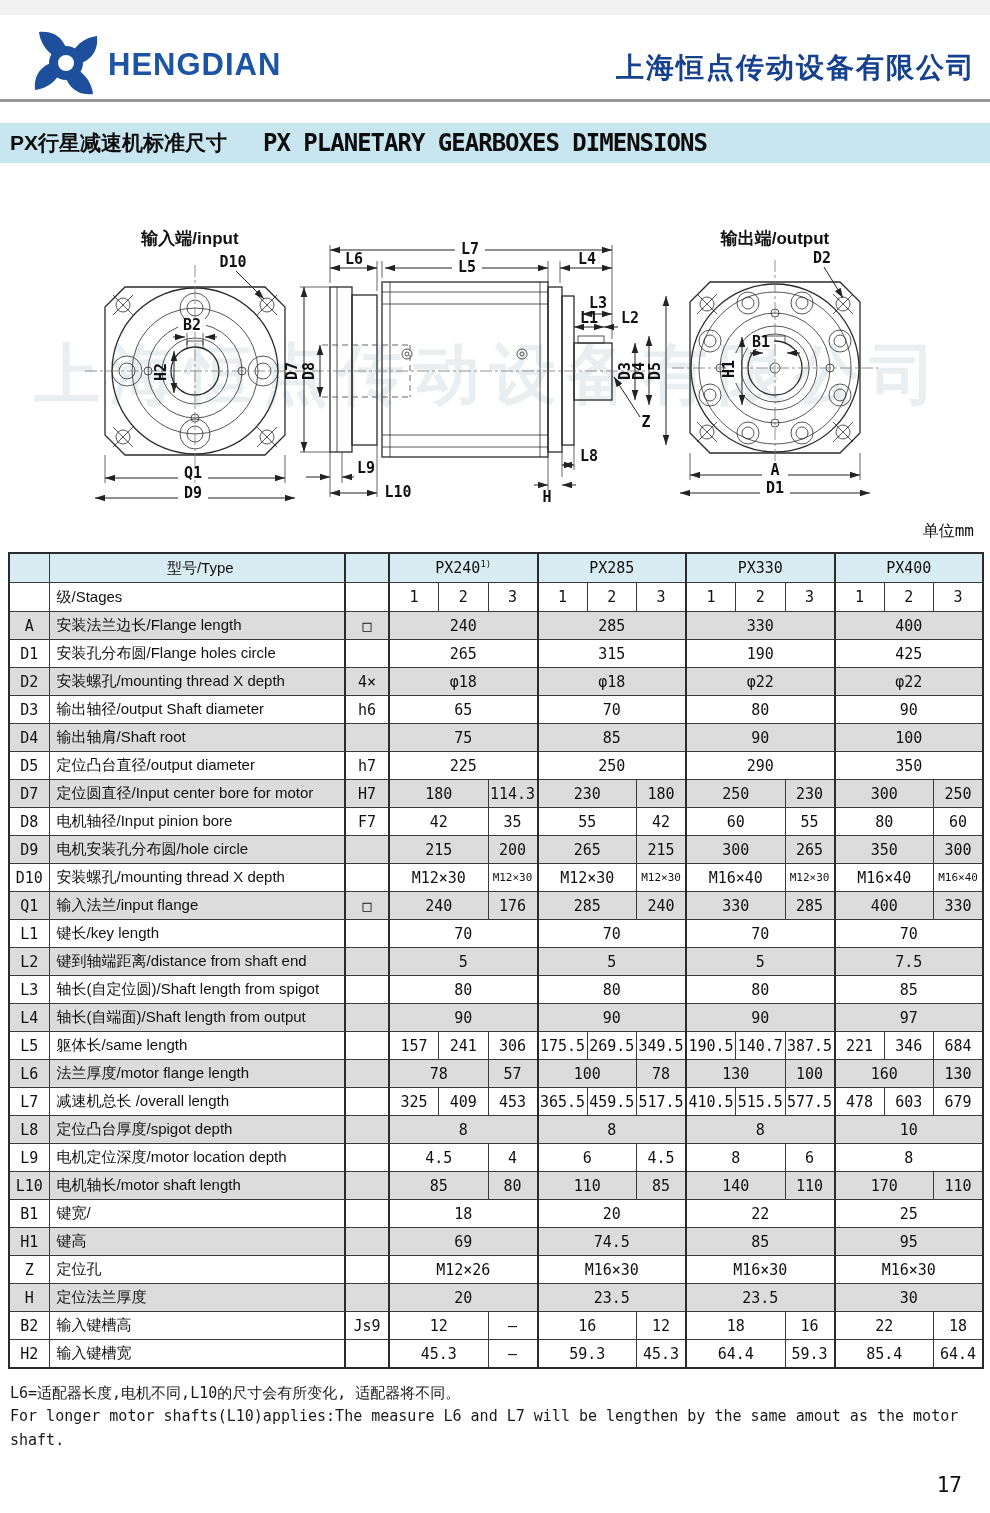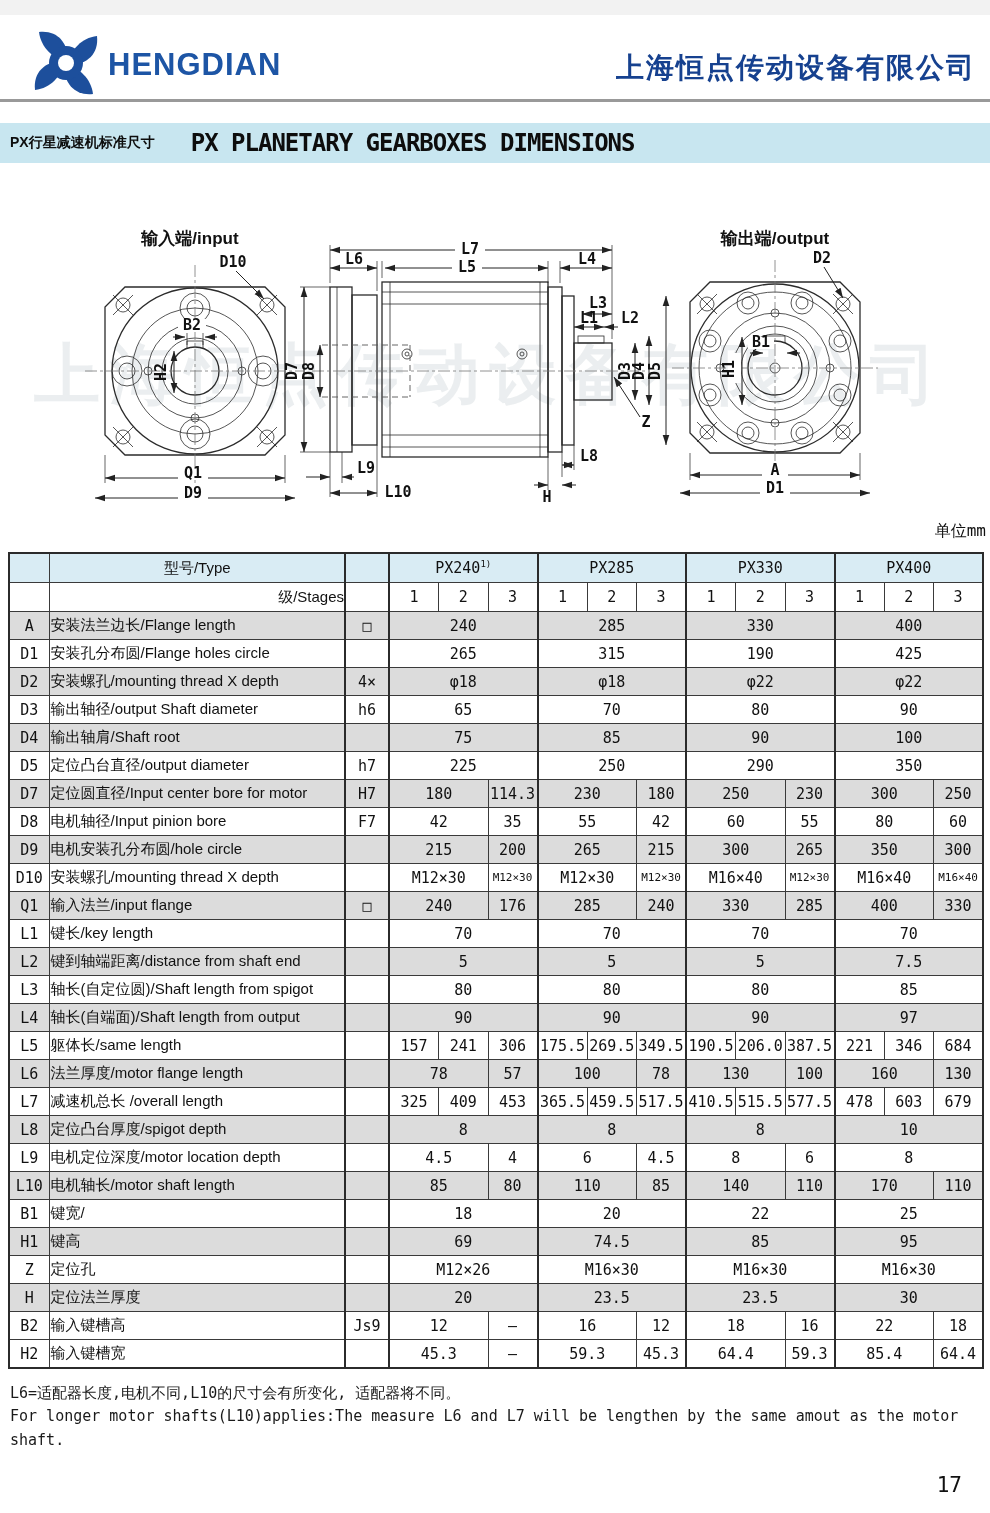--- a/index.html
+++ b/index.html
@@ -8,33 +8,33 @@
   
   .logo{position:absolute;left:30px;top:12px;width:72px;height:72px;}
   .logo-text{position:absolute;left:108px;top:32px;font-size:31px;font-weight:bold;
              color:#1d55a5;letter-spacing:1px;font-family:"Liberation Sans",sans-serif;}
   .company{position:absolute;right:14px;top:34px;font-size:28px;font-weight:bold;color:#16418f;
            font-family:"DejaVu Serif","Liberation Serif",serif;letter-spacing:2px;}
   .divider{position:absolute;left:0;top:84px;width:990px;height:3px;background:#999;}
   
   .titlebar{position:absolute;left:0;top:108px;width:990px;height:40px;background:#c8e6f0;
             display:flex;align-items:center;}
-  .title-zh{font-size:14px;font-weight:bold;color:#0d0d0d;margin-left:10px;}
+  .title-zh{font-size:21px;font-weight:bold;color:#0d0d0d;margin-left:10px;}
   .title-en{font-size:24px;font-weight:bold;color:#0d0d0d;margin-left:36px;
             font-family:"DejaVu Sans Mono","Liberation Mono",monospace;letter-spacing:-1px;}
   
   .drawings{position:absolute;left:0;top:150px;}
-  .units{position:absolute;top:506px;right:4px;font-size:16px;color:#111;
+  .units{position:absolute;top:506px;right:16px;font-size:16px;color:#111;
          font-family:"DejaVu Sans Mono",monospace;}
   
   .tblwrap{position:absolute;left:8px;top:537px;}
   table{border-collapse:collapse;table-layout:fixed;width:974px;border:2px solid #2b2b2b;}
   td{border:1px solid #3a3a3a;height:27px;padding:0;text-align:center;font-size:15px;color:#111;
      overflow:hidden;white-space:nowrap;}
-  td.desc{text-align:left;padding-left:1px;font-size:15px;}
+  td.desc{text-align:left;padding-left:7px;font-size:15px;}
   td.tol{border-left:2px solid #2b2b2b;border-right:2px solid #2b2b2b;
          font-family:"DejaVu Sans Mono",monospace;}
   td.val,td.key,td.stg{font-family:"DejaVu Sans Mono","Liberation Mono",monospace;}
   td.sm{font-size:11px;}
   .gend{border-right:2px solid #2b2b2b !important;}
   tr.shade td{background:#dcdcdc;}
   tr.typerow td{background:#d9ecf4;height:28px;}
   tr.stgrow td{height:28px;}
   sup{font-size:9px;}
   
@@ -345,21 +345,21 @@
             <td class="key"></td>
             <td class="desc" style="text-align:center">型号/Type</td>
             <td class="tol"></td>
             <td colspan="3" class="val gend">PX240<sup>1)</sup></td>
             <td colspan="3" class="val gend">PX285</td>
             <td colspan="3" class="val gend">PX330</td>
             <td colspan="3" class="val gend">PX400</td>
           </tr>
           <tr class="stgrow">
             <td class="key"></td>
-            <td class="desc" style="text-align:right">级/Stages</td>
+            <td class="desc" style="text-align:left">级/Stages</td>
             <td class="tol"></td>
             <td class="stg">1</td>
             <td class="stg">2</td>
             <td class="stg gend">3</td>
             <td class="stg">1</td>
             <td class="stg">2</td>
             <td class="stg gend">3</td>
             <td class="stg">1</td>
             <td class="stg">2</td>
             <td class="stg gend">3</td>
@@ -526,21 +526,21 @@
             <td class="key">L5</td>
             <td class="desc">躯体长/same length</td>
             <td class="tol"></td>
             <td colspan="1" class="val">157</td>
             <td colspan="1" class="val">241</td>
             <td colspan="1" class="val gend">306</td>
             <td colspan="1" class="val">175.5</td>
             <td colspan="1" class="val">269.5</td>
             <td colspan="1" class="val gend">349.5</td>
             <td colspan="1" class="val">190.5</td>
-            <td colspan="1" class="val">206.0</td>
+            <td colspan="1" class="val">140.7</td>
             <td colspan="1" class="val gend">387.5</td>
             <td colspan="1" class="val">221</td>
             <td colspan="1" class="val">346</td>
             <td colspan="1" class="val gend">684</td>
           </tr>
           <tr class="shade">
             <td class="key">L6</td>
             <td class="desc">法兰厚度/motor flange length</td>
             <td class="tol"></td>
             <td colspan="2" class="val">78</td>

